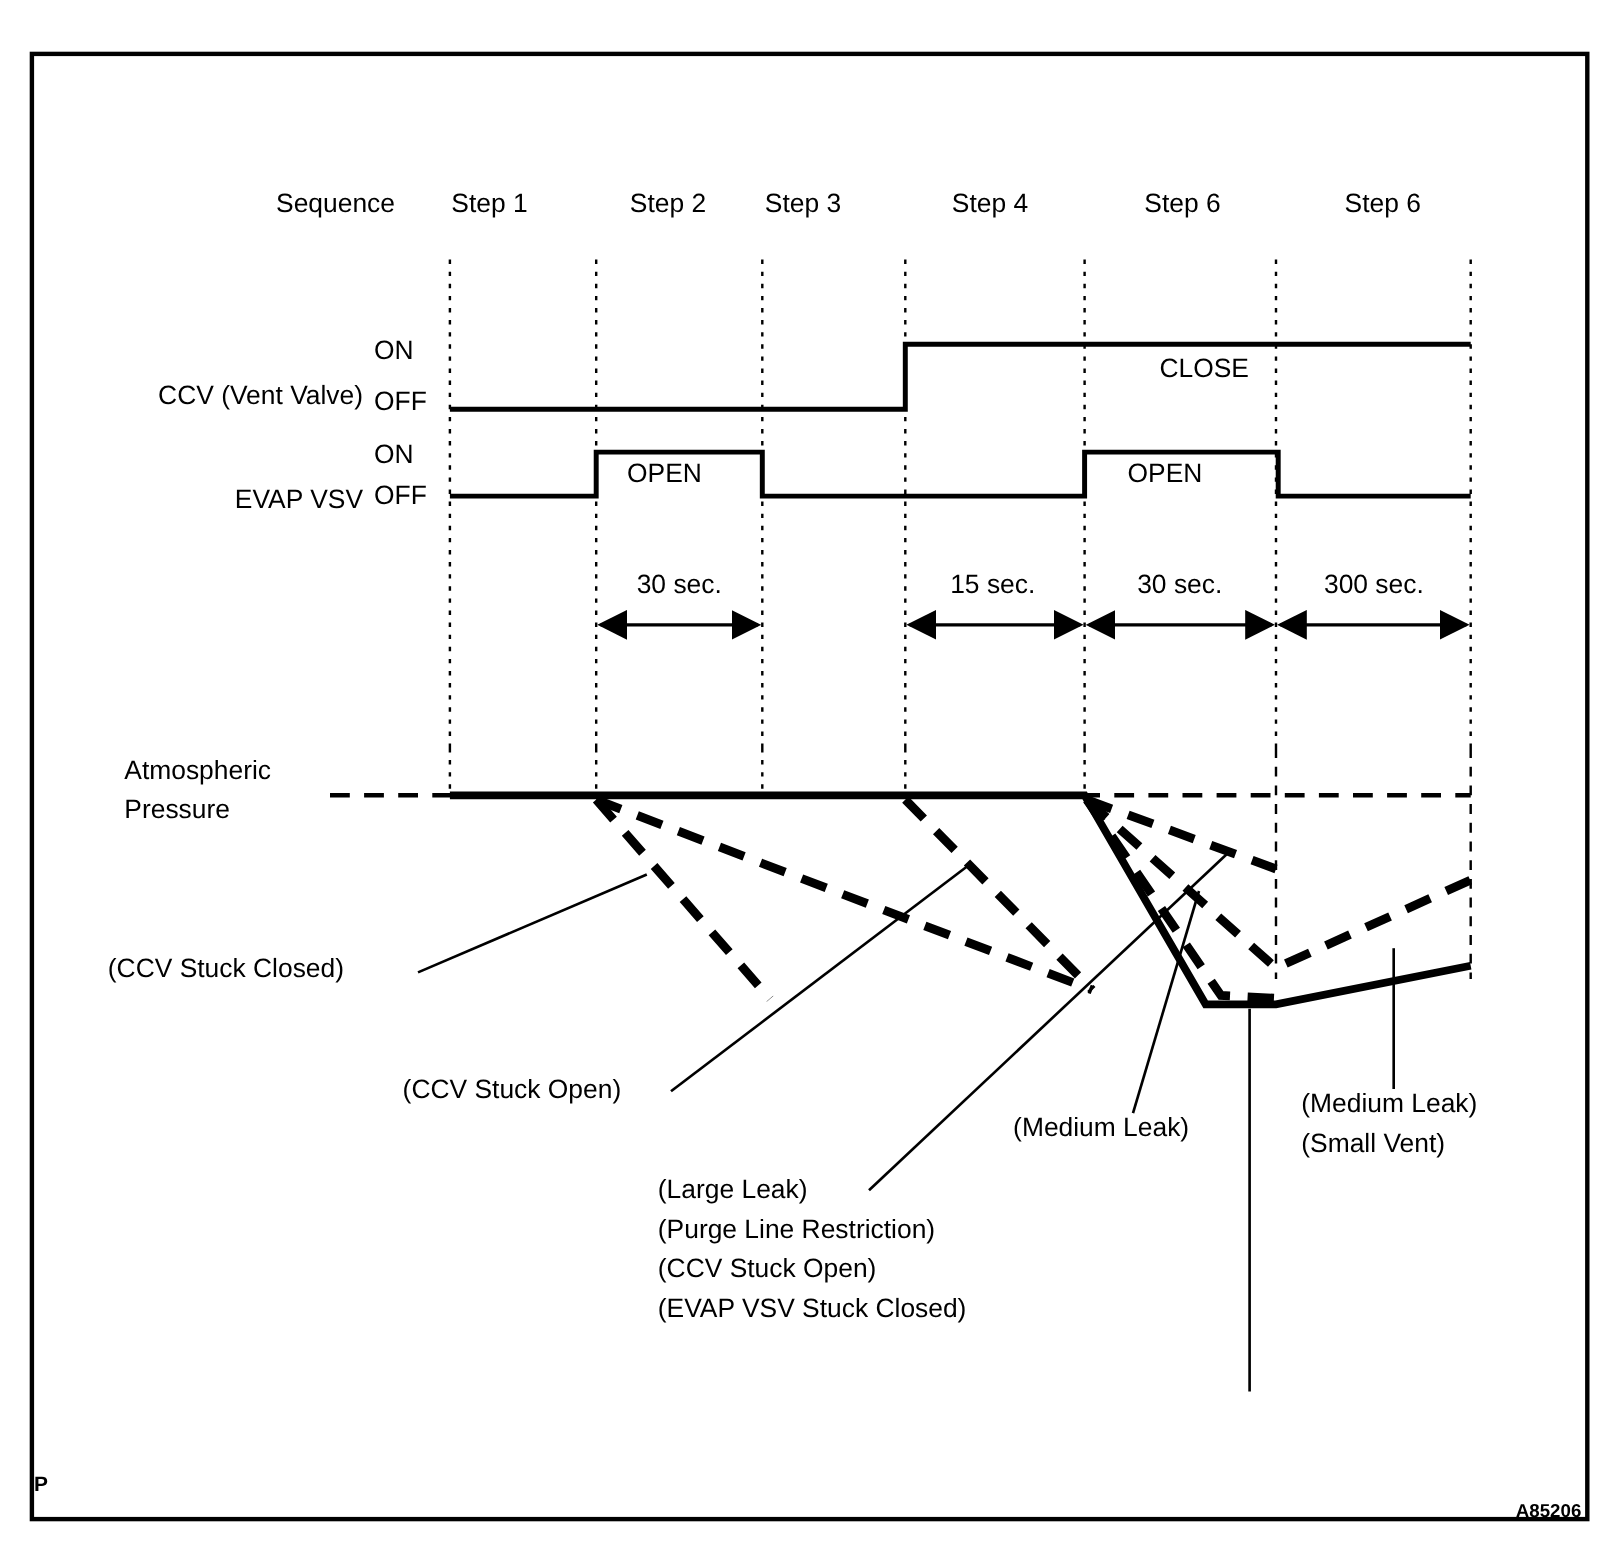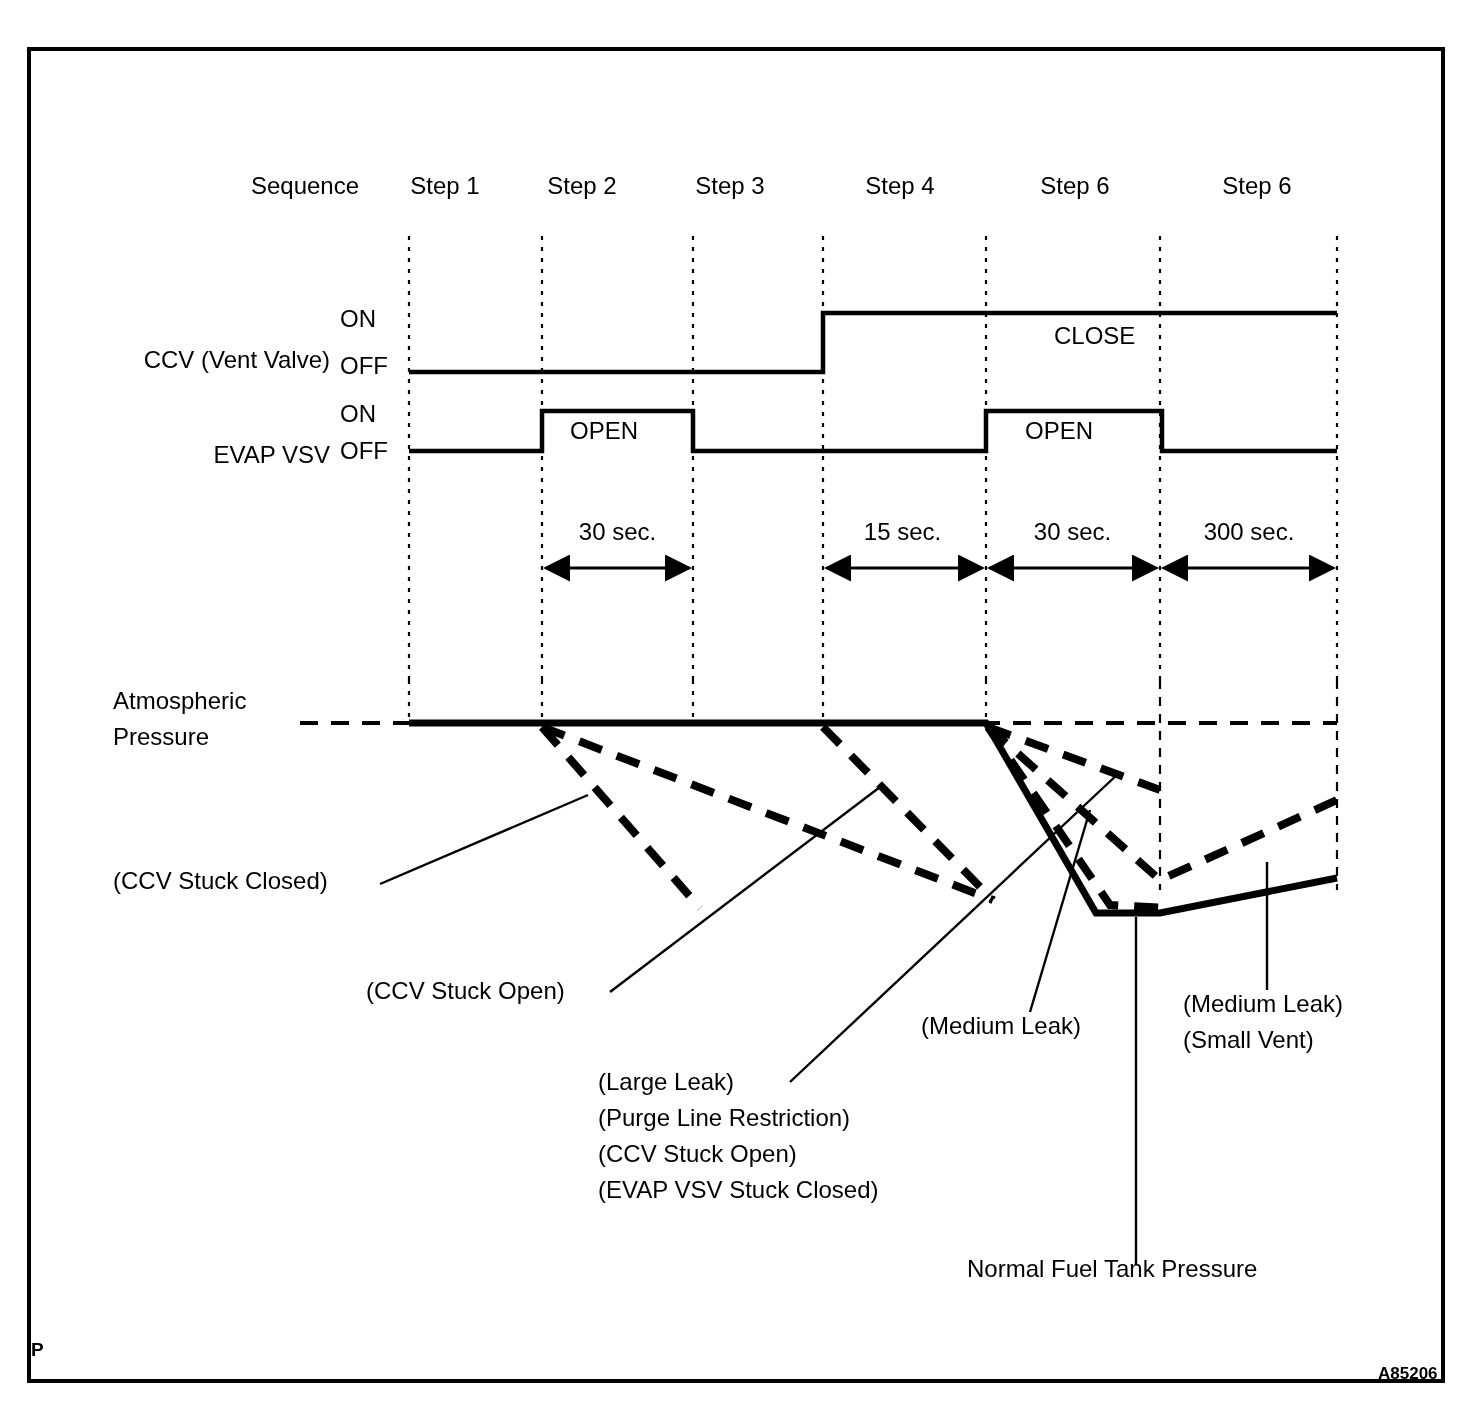--- a/index.html
+++ b/index.html
@@ -121,21 +121,21 @@
       <line x1="1267" y1="990" x2="1267" y2="862"></line>
 
       <line x1="1136" y1="1265" x2="1136" y2="917"></line>
     </g>
 
   </svg>
   </div>
 
   <div class="lbl lbl-c" style="left:215px;top:172px;width:180px;">Sequence</div>
   <div class="lbl lbl-c" style="left:385px;top:172px;width:120px;">Step 1</div>
-  <div class="lbl lbl-c" style="left:522px;top:172px;width:120px;">Step 2</div>
+  <div class="lbl lbl-c" style="left:522px;top:172px;width:120px;text-align:right;">Step 2</div>
   <div class="lbl lbl-c" style="left:670px;top:172px;width:120px;">Step 3</div>
   <div class="lbl lbl-c" style="left:840px;top:172px;width:120px;">Step 4</div>
   <div class="lbl lbl-c" style="left:1015px;top:172px;width:120px;">Step 6</div>
   <div class="lbl lbl-c" style="left:1197px;top:172px;width:120px;">Step 6</div>
 
   <div class="lbl lbl-r" style="left:60px;top:322px;width:270px;">CCV (Vent Valve)</div>
   <div class="lbl" style="left:340px;top:305px;">ON</div>
   <div class="lbl" style="left:340px;top:352px;">OFF</div>
   <div class="lbl" style="left:1054px;top:322px;">CLOSE</div>
 
@@ -146,32 +146,31 @@
   <div class="lbl" style="left:1025px;top:417px;">OPEN</div>
 
   <div class="lbl lbl-c" style="left:540px;top:518px;width:155px;">30 sec.</div>
   <div class="lbl lbl-c" style="left:825px;top:518px;width:155px;">15 sec.</div>
   <div class="lbl lbl-c" style="left:990px;top:518px;width:165px;">30 sec.</div>
   <div class="lbl lbl-c" style="left:1163px;top:518px;width:172px;">300 sec.</div>
 
   <div class="lbl" style="left:113px;top:687px;">Atmospheric</div>
   <div class="lbl" style="left:113px;top:723px;">Pressure</div>
 
-  <div class="lbl" style="left:113px;top:867px;">(CCV Stuck Closed)</div>
+  <div class="lbl" style="left:98px;top:867px;">(CCV Stuck Closed)</div>
 
   <div class="lbl" style="left:366px;top:977px;">(CCV Stuck Open)</div>
 
   <div class="lbl" style="left:598px;top:1068px;">(Large Leak)</div>
   <div class="lbl" style="left:598px;top:1104px;">(Purge Line Restriction)</div>
   <div class="lbl" style="left:598px;top:1140px;">(CCV Stuck Open)</div>
   <div class="lbl" style="left:598px;top:1176px;">(EVAP VSV Stuck Closed)</div>
 
   <div class="lbl" style="left:921px;top:1012px;">(Medium Leak)</div>
 
   <div class="lbl" style="left:1183px;top:990px;">(Medium Leak)</div>
   <div class="lbl" style="left:1183px;top:1026px;">(Small Vent)</div>
 
-  <div class="lbl" style="left:967px;top:1255px;">Normal Fuel Tank Pressure</div>
 
   <div id="corner-p">P</div>
   <div id="corner-code">A85206</div>
 
 </div>
 
 </body></html>

